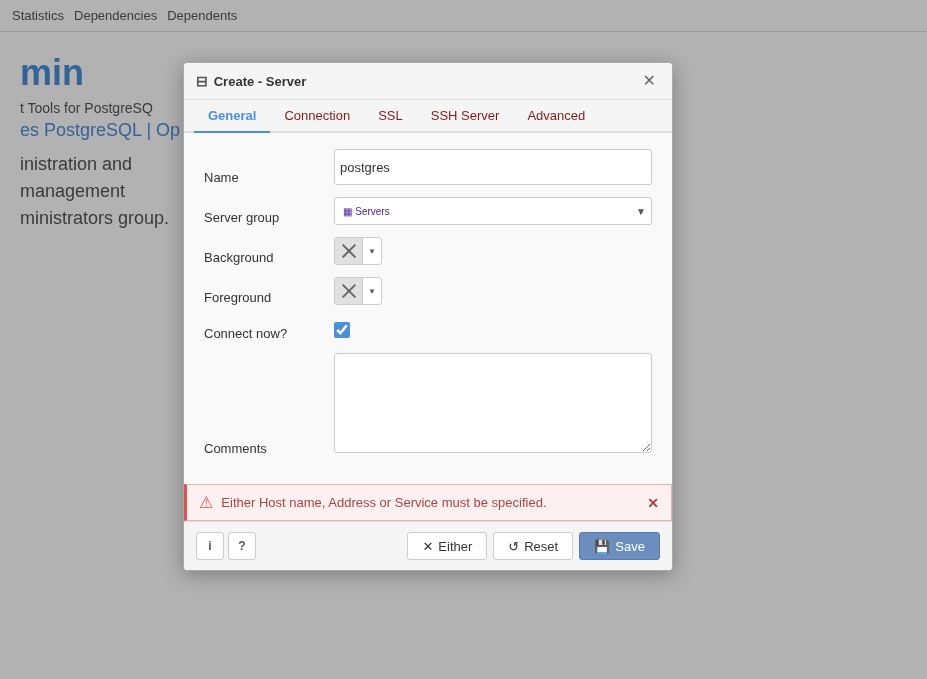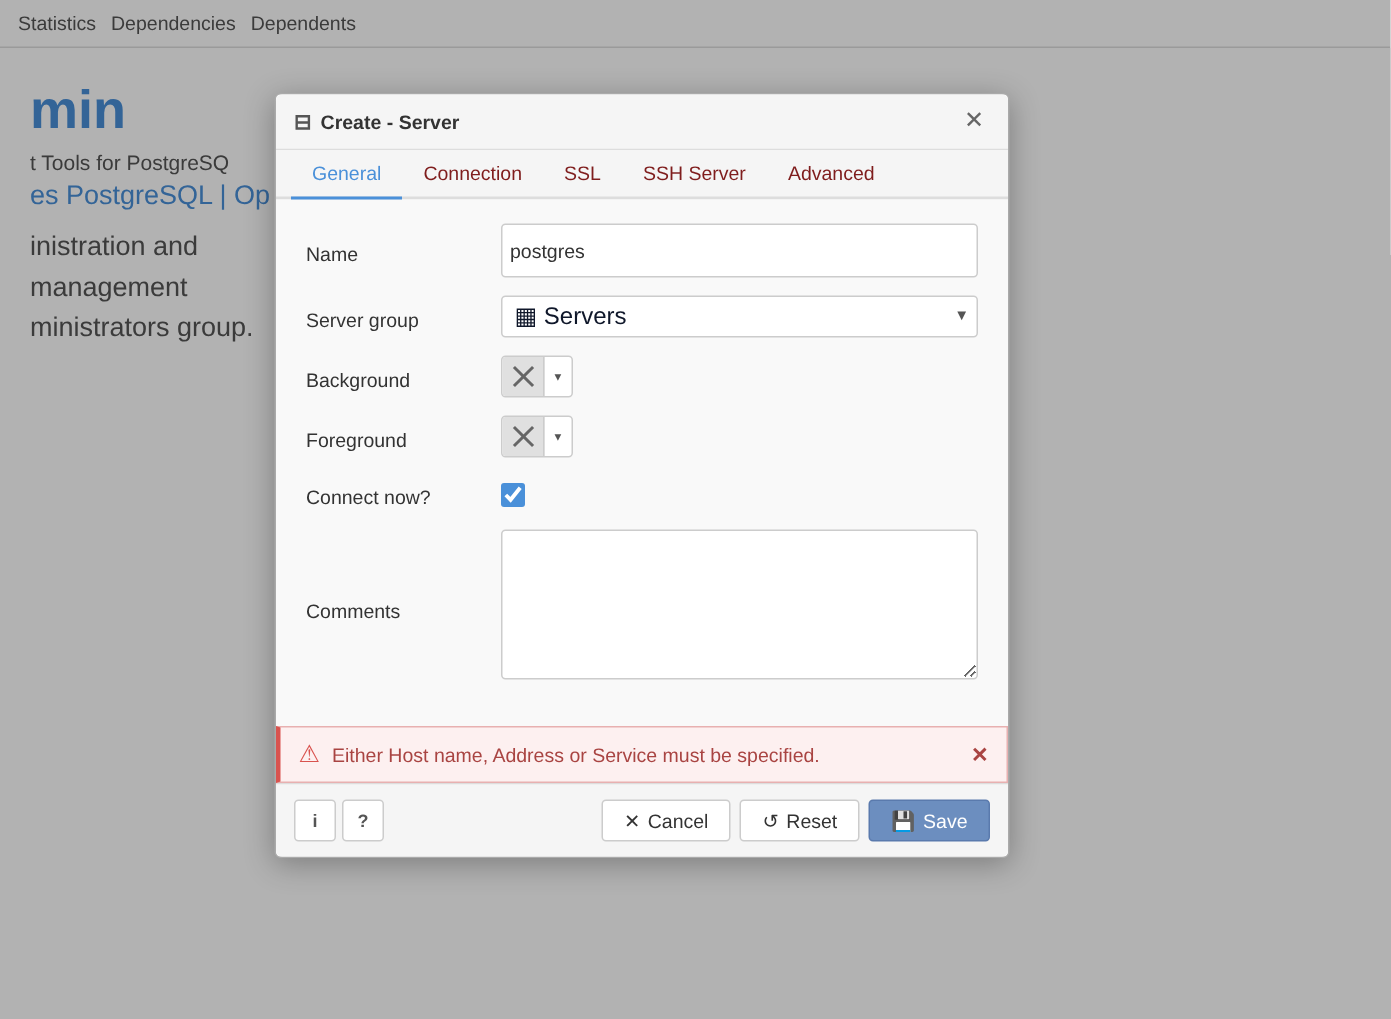--- a/index.html
+++ b/index.html
@@ -123,32 +123,32 @@
       font-size: 13px;
       color: #7f1d1d;
       cursor: pointer;
       border-bottom: 2px solid transparent;
       margin-bottom: -2px;
     }
 
     .tab.active {
       color: #4a90d9;
       border-bottom: 2px solid #4a90d9;
-      font-weight: 400;
+      font-weight: 700;
     }
 
     
     .dialog-body {
       padding: 16px 20px;
       background: #f9f9f9;
     }
 
     .form-row {
       display: flex;
-      align-items: center;
+      align-items: flex-end;
       margin-bottom: 12px;
     }
 
     .form-label {
       width: 130px;
       min-width: 130px;
       font-size: 13px;
       color: #333;
       padding-top: 5px;
     }
@@ -169,25 +169,25 @@
     }
 
     .select-wrapper {
       position: relative;
       width: 100%;
     }
 
     .form-select {
       width: 100%;
       padding: 4px 8px;
-      font-size: 16px;
+      font-size: 10px;
       border: 1px solid #ccc;
       border-radius: 3px;
       background: #fff;
-      color: #0f172a;
+      color: #4c1d95;
       height: 28px;
       appearance: none;
       cursor: pointer;
       padding-right: 24px;
     }
 
     .select-arrow {
       position: absolute;
       right: 6px;
       top: 50%;
@@ -482,21 +482,21 @@
   </div>
 
   <div class="dialog-footer">
     <div class="footer-left">
       <div class="btn-icon">i</div>
       <div class="btn-icon">?</div>
     </div>
     <div class="footer-right">
       <button class="btn btn-cancel">
         <span>✕</span>
-        <span>Cancel</span>
+        <span>Either</span>
       </button>
       <button class="btn btn-reset">
         <span>↺</span>
         <span>Reset</span>
       </button>
       <button class="btn btn-save">
         <span>💾</span>
         <span>Save</span>
       </button>
     </div>

